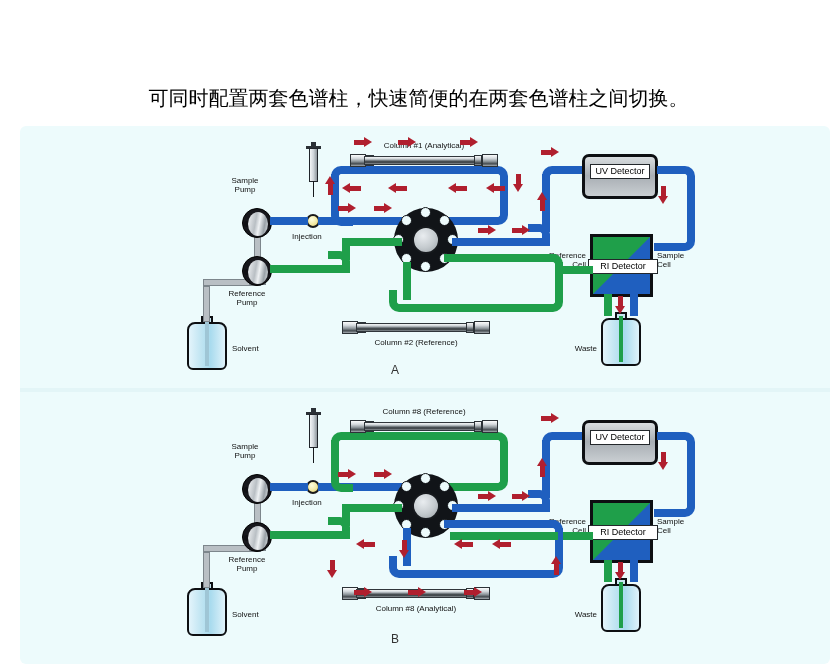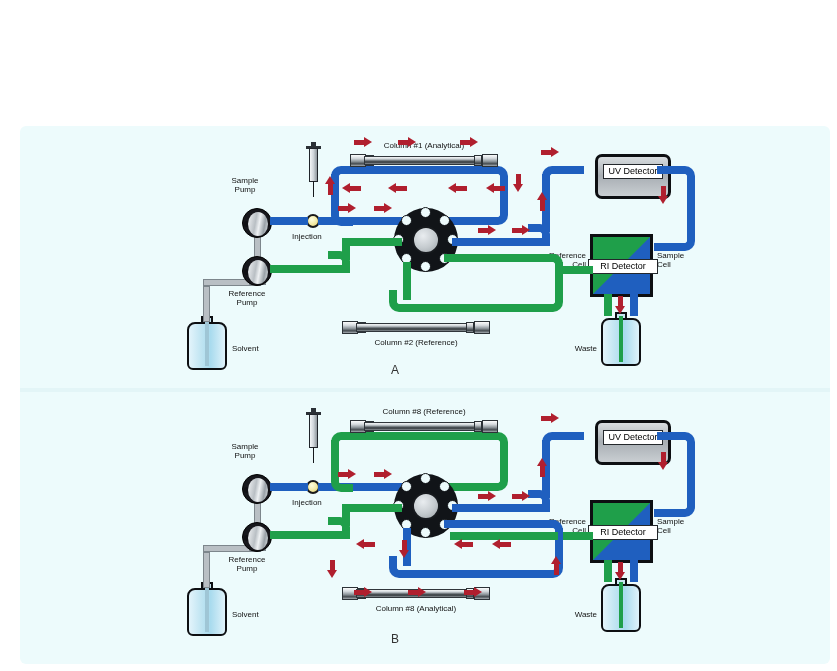--- a/index.html
+++ b/index.html
@@ -178,21 +178,21 @@
     position: absolute; left: 18px; top: 18px; width: 28px; height: 28px;
     border-radius: 50%;
     background: radial-gradient(circle at 38% 33%, #e9edf0 0%, #c4cace 55%, #9aa1a6 100%);
     border: 2px solid #16191d;
   }
 
   
   .uv-detector {
     position: absolute; width: 76px; height: 45px;
     background: linear-gradient(180deg,#d9dde0 0%,#a8aeb3 48%,#c9ced2 100%);
-    border: 3px solid #0d0f12; border-radius: 7px; margin-left: 13px;
+    border: 3px solid #0d0f12; border-radius: 7px;
   }
   .uv-detector .tag {
     position: absolute; left: 5px; top: 7px; right: 5px; height: 15px;
     background: #ffffff; border: 1px solid #23272b;
     font-size: 9px; line-height: 13px; text-align: center; color: #000;
     font-family: "Liberation Sans", sans-serif;
   }
   .ri-detector {
     position: absolute; width: 63px; height: 63px;
     border: 3px solid #0d0f12;
@@ -220,20 +220,21 @@
     position: absolute; left: 18px; top: 4px; width: 4px; height: 46px;
     background: #9fc6d6;
   }
   .bottle .tube.green { background: #1f9f4a; }
 </style>
 </head>
 <body>
 
 <div id="slide">
 
+  <div class="slide-subtitle">可同时配置两套色谱柱，快速简便的在两套色谱柱之间切换。</div>
 
   <div id="figure">
 
     <div class="panel" id="panel-a">
 
       <div class="bottle" style="left:167px; top:190px;">
         <div class="neck"></div>
         <div class="body"></div>
         <div class="tube"></div>
       </div>

